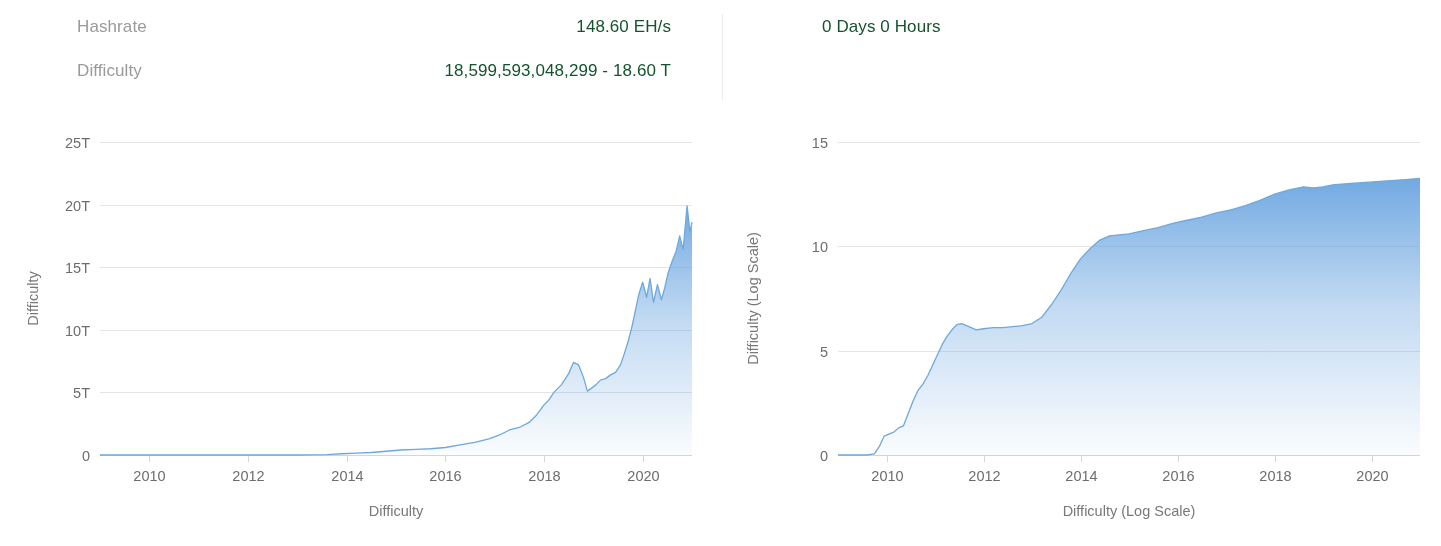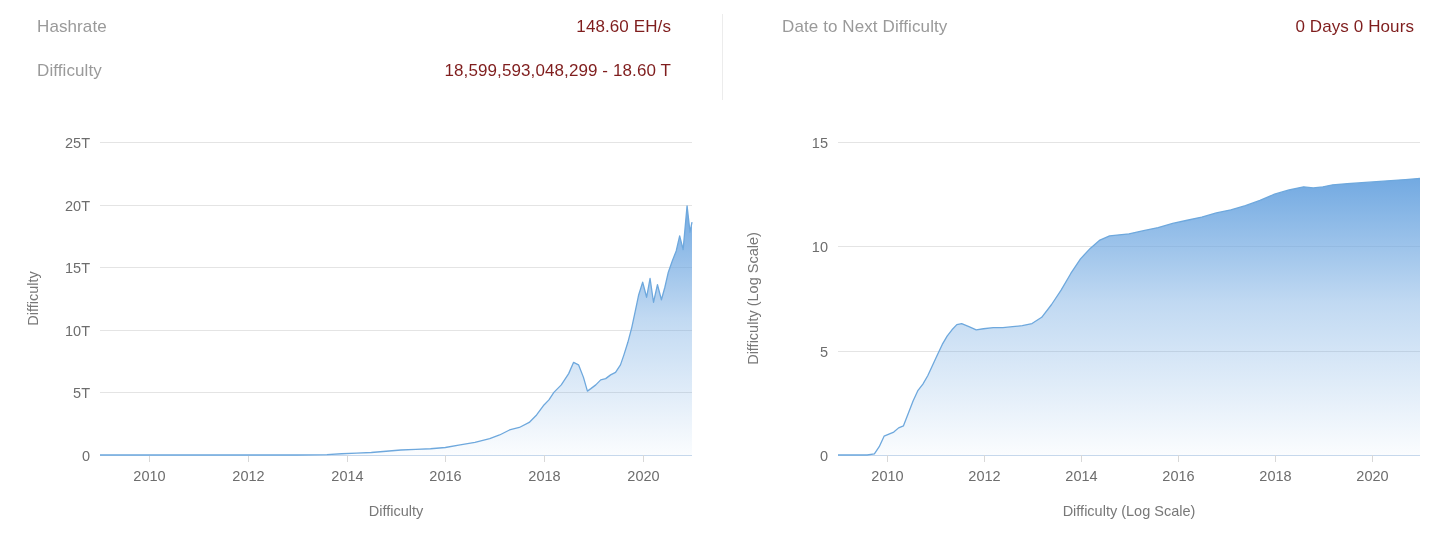--- a/index.html
+++ b/index.html
@@ -44,32 +44,33 @@
     top: 0;
     left: 0;
     right: 0;
     padding-top: 17px;
   }
   .stat-row {
     display: flex;
     align-items: baseline;
     justify-content: space-between;
     height: 44px;
+    margin-left: 40px;
   }
   .panel-left .stat-row { padding: 0 49px 0 37px; }
   .panel-right .stat-row { padding: 0 27px 0 62px; }
 
   .stat-label {
     color: #9a9a9a;
     font-size: 17px;
     letter-spacing: 0.1px;
     white-space: nowrap;
   }
   .stat-value {
-    color: #7f1d1d;
+    color: #14532d;
     font-size: 17px;
     letter-spacing: 0.1px;
     white-space: nowrap;
   }
 
   
   .chart-wrap {
     position: absolute;
     left: 0;
     top: 108px;
@@ -167,21 +168,20 @@
           <text x="396" y="408" text-anchor="middle" class="axis-title">Difficulty</text>
         </svg>
     </div>
   </div>
 
   <div class="divider"></div>
 
   <div class="panel panel-right">
     <div class="stats">
       <div class="stat-row">
-        <span class="stat-label">Date to Next Difficulty</span>
         <span class="stat-value">0 Days 0 Hours</span>
       </div>
     </div>
 
     <div class="chart-wrap">
       <svg class="chart-svg" id="chart-1" width="721" height="438">
           <defs>
             <linearGradient id="grad1" x1="0" y1="0" x2="0" y2="1">
               <stop offset="0" stop-color="#6ba5e0" stop-opacity="0.95"></stop>
               <stop offset="0.45" stop-color="#6ba5e0" stop-opacity="0.42"></stop>

